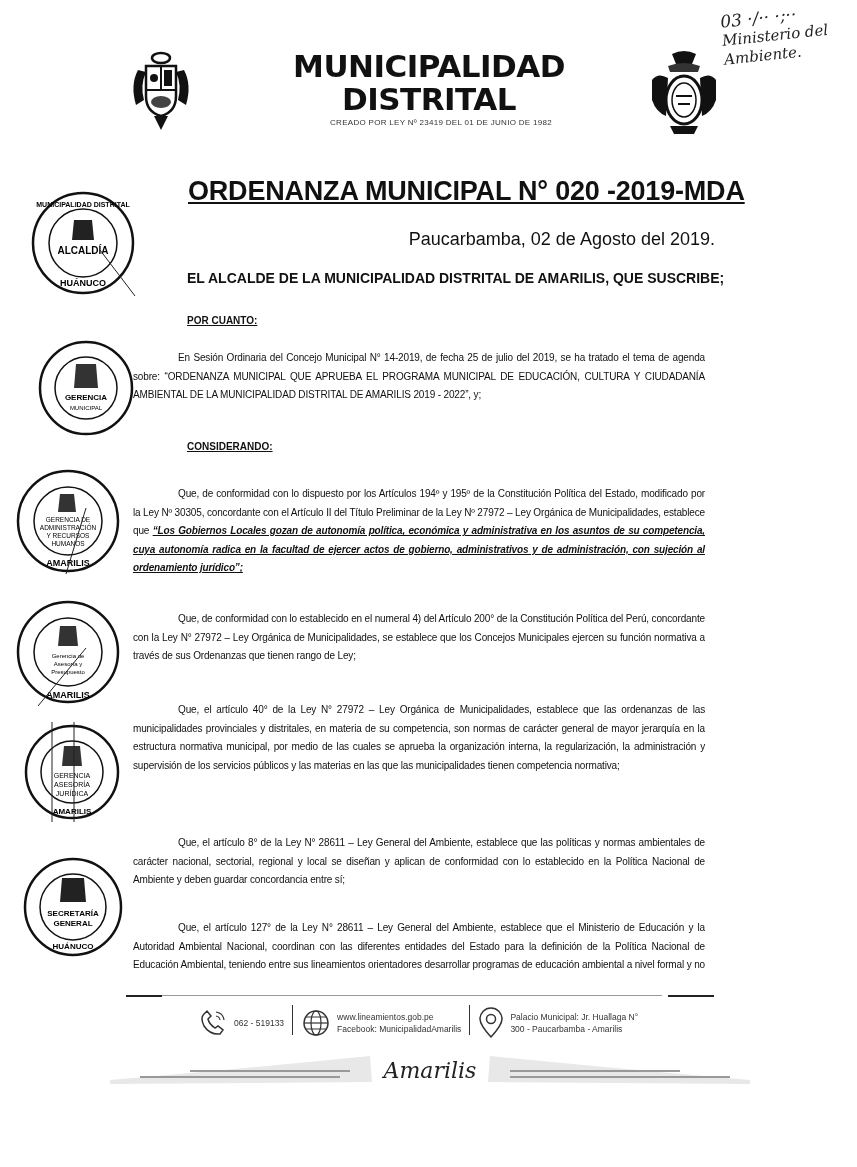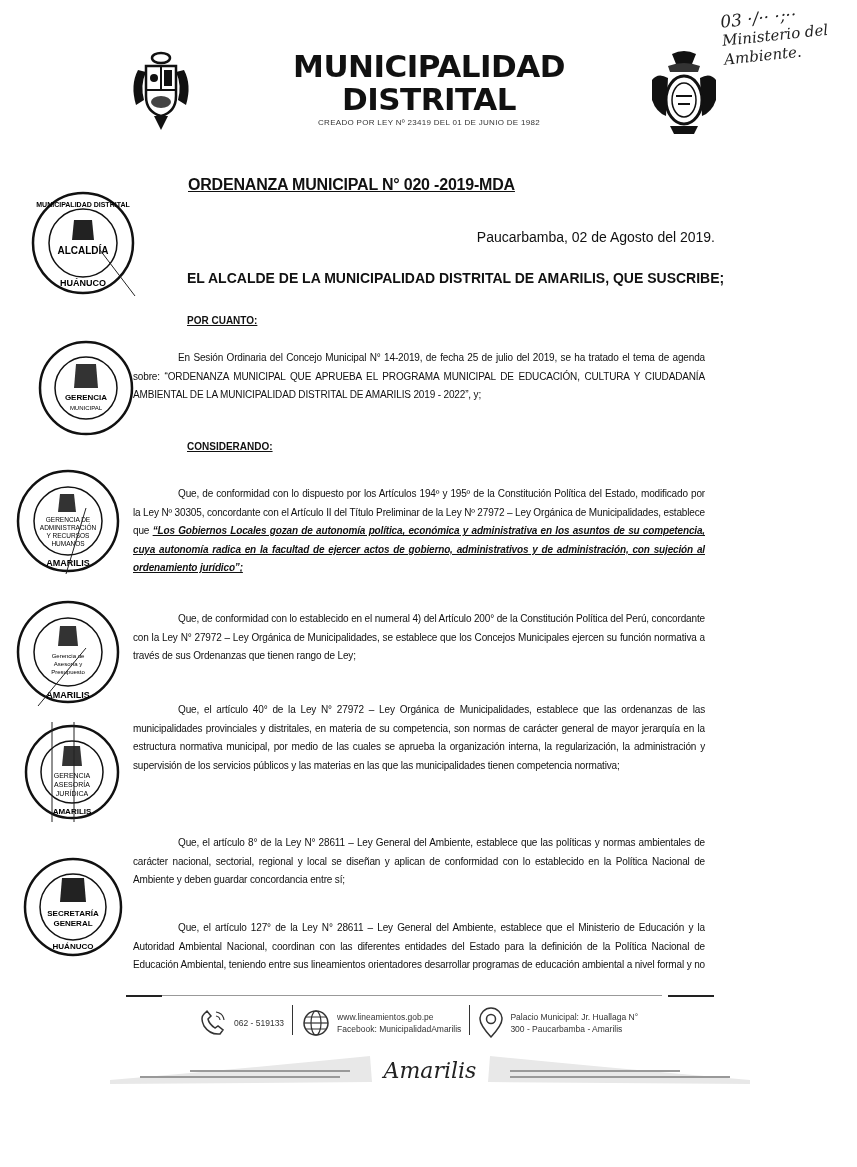--- a/index.html
+++ b/index.html
@@ -6,24 +6,24 @@
   html, body { width: 857px; height: 1167px; background: #ffffff; overflow: hidden; }
   body { position: relative; font-family: "Liberation Sans", sans-serif; color: #111; }
 
   .handnote { position: absolute; left: 722px; top: 6px; width: 130px; font-family: "DejaVu Serif", serif; font-style: italic; font-size: 15px; line-height: 19px; color: #222; transform: rotate(-6deg); }
   .handnote .l0 { font-size: 17px; }
 
   .header { position: absolute; left: 130px; top: 48px; width: 600px; height: 90px; }
   .crest-left { position: absolute; left: 0; top: 2px; width: 62px; height: 82px; }
   .crest-right { position: absolute; left: 520px; top: 2px; width: 68px; height: 86px; }
   .muni-title { position: absolute; left: 84px; top: 2px; width: 430px; text-align: center; font-family: "DejaVu Sans", sans-serif; font-weight: bold; font-size: 31px; line-height: 33px; letter-spacing: -0.5px; color: #111; }
-  .muni-sub { position: absolute; left: 84px; top: 70px; width: 430px; text-align: center; font-size: 8px; letter-spacing: 0.3px; color: #333; }
-
-  .ord-title { position: absolute; left: 188px; top: 176px; font-family: "Liberation Sans", sans-serif; font-weight: bold; font-size: 16px; text-decoration: underline; letter-spacing: -0.2px; }
-  .date-line { position: absolute; right: 142px; top: 229px; font-size: 14px; padding-left: 24px; }
+  .muni-sub { position: absolute; left: 96px; top: 70px; width: 430px; text-align: center; font-size: 8px; letter-spacing: 0.3px; color: #333; }
+
+  .ord-title { position: absolute; left: 188px; top: 176px; font-family: "Liberation Sans", sans-serif; font-weight: bold; font-size: 27px; text-decoration: underline; letter-spacing: -0.2px; }
+  .date-line { position: absolute; right: 142px; top: 229px; font-size: 18px; padding-left: 24px; }
   .alcalde { position: absolute; left: 187px; top: 270px; font-size: 14px; font-weight: bold; }
   .section-h { position: absolute; left: 187px; font-size: 10px; font-weight: bold; text-decoration: underline; }
 
   .para { position: absolute; left: 133px; width: 572px; font-size: 10px; line-height: 18.6px; text-align: justify; text-indent: 45px; letter-spacing: -0.15px; }
   .para .emph { font-style: italic; font-weight: bold; text-decoration: underline; }
 
   .stamp { position: absolute; }
 
   .footer-rule { position: absolute; top: 995px; height: 2px; background: #222; }
   .footer { position: absolute; left: 198px; top: 1005px; width: 520px; height: 40px; display: flex; align-items: flex-start; font-size: 8.5px; color: #333; }

